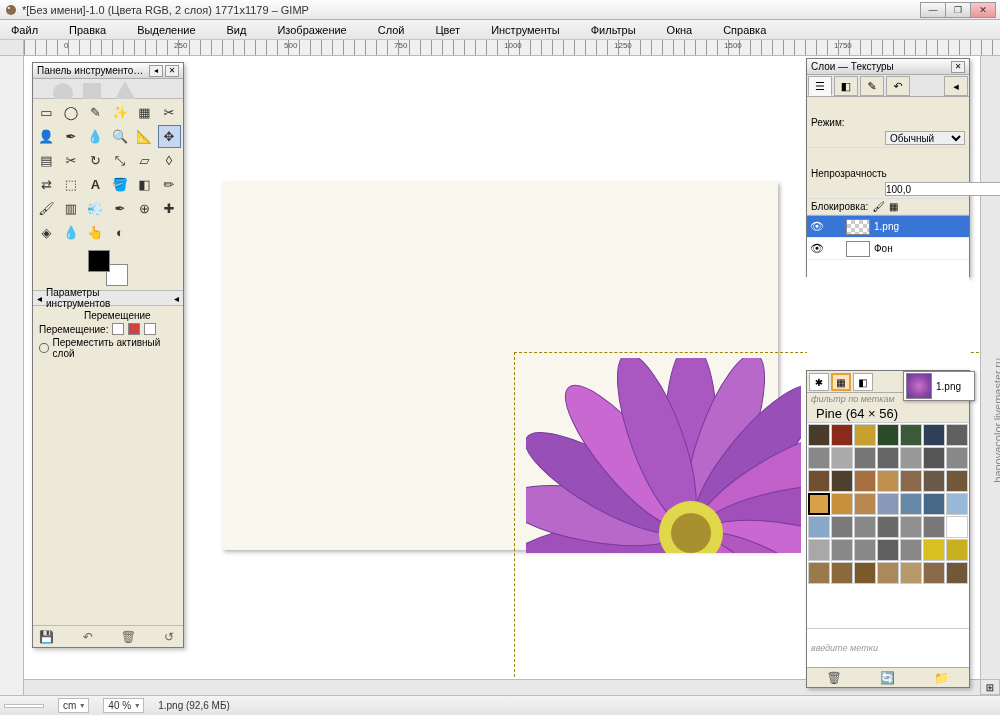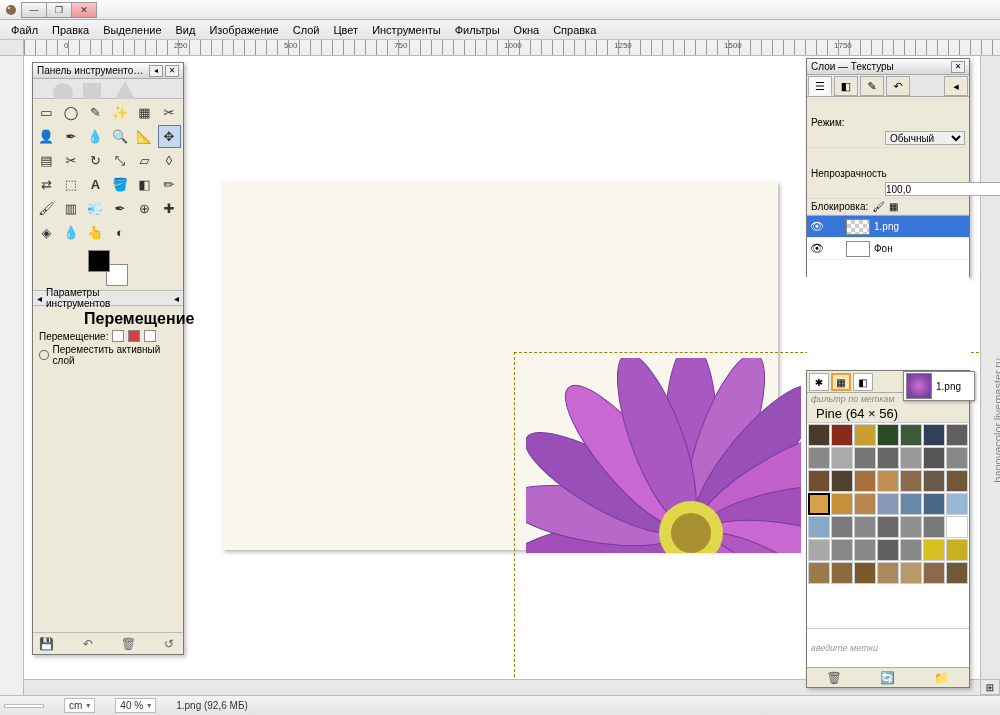--- a/index.html
+++ b/index.html
@@ -7,21 +7,21 @@
 
 
 .titlebar { height: 20px; background: linear-gradient(#fdfdfd,#e8e8e8); border-bottom: 1px solid #b0b0b0; display: flex; align-items: center; padding: 0 4px; font-size: 11px; }
 .titlebar .icon { width: 14px; height: 14px; margin-right: 4px; }
 .titlebar .title { flex: 1; color: #333; }
 .winbtns { display: flex; gap: 0; }
 .winbtn { width: 26px; height: 16px; border: 1px solid #9a9a9a; background: linear-gradient(#f8f8f8,#d8d8d8); display: flex; align-items: center; justify-content: center; font-size: 9px; color: #333; margin-left: -1px;}
 .winbtn.close { background: linear-gradient(#f8c8c8,#e89898); }
 
 
-.menubar { height: 20px; background: linear-gradient(#f4f4f4,#e6e6e6); border-bottom: 1px solid #c5c5c5; display: flex; align-items: center; padding: 0 4px; font-size: 11px; gap: 0; }
+.menubar { height: 20px; background: linear-gradient(#f4f4f4,#e6e6e6); border-bottom: 1px solid #c5c5c5; display: flex; align-items: center; padding: 0 4px; font-size: 11px; gap: 17px; }
 .menuitem { padding: 2px 7px; cursor: default; }
 
 
 .ruler-h { height: 16px; background: #f0f0f0; border-bottom: 1px solid #bbb; position: relative; overflow: hidden; font-size: 8px; color: #555; display:flex; }
 .ruler-corner { width: 24px; height: 16px; border-right: 1px solid #bbb; background: #e8e8e8; }
 .ruler-ticks { flex:1; position:relative; background: repeating-linear-gradient(to right, #999 0, #999 1px, transparent 1px, transparent 11px); }
 .ruler-label { position: absolute; top: 1px; font-size: 8px; }
 
 .workspace { position: absolute; top: 56px; left: 0; right: 0; bottom: 20px; background: #f2f2f2; }
 .ruler-v { position: absolute; left: 0; top: 0; bottom: 0; width: 24px; background: #f0f0f0; border-right: 1px solid #bbb; }
@@ -31,21 +31,21 @@
 .selection { position: absolute; border: 1px dashed #998600; left: 490px; top: 296px; width: 490px; height: 330px; }
 
 .flower { position: absolute; left: 502px; top: 302px; width: 275px; height: 195px; overflow: hidden; }
 .flower svg { width: 360px; height: 340px; position: absolute; left: -10px; top: -10px; }
 
 .scroll-h { position: absolute; left: 24px; right: 20px; bottom: 0; height: 16px; background: #e8e8e8; border-top: 1px solid #bbb; }
 .scroll-v { position: absolute; right: 0; top: 0; bottom: 16px; width: 20px; background: #e8e8e8; border-left: 1px solid #bbb; }
 .scrnav { position:absolute; right:0; bottom:0; width:20px; height:16px; background:#e8e8e8; border:1px solid #bbb; display:flex; align-items:center; justify-content:center; font-size:10px;}
 
 
-.statusbar { position: absolute; left: 0; right: 0; bottom: 0; height: 20px; background: linear-gradient(#f4f4f4,#e4e4e4); border-top: 1px solid #bbb; display: flex; align-items: center; font-size: 10px; color: #333; padding: 0 4px; gap: 20px; }
+.statusbar { position: absolute; left: 0; right: 0; bottom: 0; height: 20px; background: linear-gradient(#f4f4f4,#e4e4e4); border-top: 1px solid #bbb; display: flex; align-items: center; font-size: 10px; color: #333; padding: 0 4px; gap: 14px; }
 .status-box { border: 1px solid #bbb; background: #fff; padding: 1px 4px; display: flex; align-items: center; gap: 2px; }
 .status-dd::after { content:"▾"; font-size:8px; margin-left:2px; color:#666;}
 
 
 .panel { position: absolute; background: #ece9d8; border: 1px solid #7a7a7a; box-shadow: 2px 2px 4px rgba(0,0,0,.25); }
 .panel-title { height: 16px; background: linear-gradient(#fdfdfd,#d8d8d8); border-bottom: 1px solid #aaa; display: flex; align-items: center; font-size: 10px; padding: 0 4px; }
 .panel-title .t { flex:1; white-space:nowrap; overflow:hidden; text-overflow:ellipsis;}
 .panel-cbtn { width: 14px; height: 12px; border: 1px solid #999; background: #f0f0f0; font-size: 8px; display:flex; align-items:center; justify-content:center; margin-left:2px;}
 
 .toolbox { left: 32px; top: 62px; width: 152px; }
@@ -53,21 +53,21 @@
 .tool-grid { display: grid; grid-template-columns: repeat(6, 1fr); gap: 1px; padding: 2px; background: #ece9d8; }
 .tool { width: 23px; height: 23px; background: #ece9d8; border: 1px solid transparent; display: flex; align-items: center; justify-content: center; font-size: 13px; color: #333; }
 .tool.sel { background: #c5d8ef; border: 1px solid #5a7aa8; }
 .fgbg { height:36px; position:relative; margin:4px auto; width:40px;}
 .fgbg .fg { position:absolute; left:0; top:0; width:22px; height:22px; background:#000; border:1px solid #888;}
 .fgbg .bg { position:absolute; right:0; bottom:0; width:22px; height:22px; background:#fff; border:1px solid #888;}
 
 .opt-title { height:16px; background:#e8e8e8; border-top:1px solid #bbb; border-bottom:1px solid #bbb; display:flex; align-items:center; font-size:10px; padding:0 4px; gap:4px;}
 .opt-body { padding:4px 6px; font-size:10px; }
 .opt-row { margin:2px 0; display:flex; align-items:center; gap:4px;}
-.opt-h { font-weight:bold; font-size:16px;padding-left:45px;}
+.opt-h { font-weight:normal; font-size:10px;padding-left:45px;}
 .radio { width:10px; height:10px; border:1px solid #666; border-radius:50%; display:inline-flex; align-items:center; justify-content:center;}
 .radio.on::after{content:""; width:5px; height:5px; background:#333; border-radius:50%;}
 .sq { width:12px; height:12px; border:1px solid #888; display:inline-block;}
 .sq.a{ background:#fff;} .sq.b{ background:#c44;} .sq.c{ background:#fff;}
 
 .tool-bottom { height:22px; border-top:1px solid #bbb; display:flex; justify-content:space-between; align-items:center; padding:0 6px;}
 .tb-ic { width:16px; height:16px; font-size:12px; display:flex; align-items:center; justify-content:center; color:#666;}
 
 
 .layers { right: 30px; top: 58px; width: 164px; height: 219px; }
@@ -111,20 +111,21 @@
 </head>
 <body>
 
 <div class="titlebar">
   <span class="icon">
     <svg viewBox="0 0 14 14">
         <circle cx="7" cy="7" r="5" fill="#8a6a4a"></circle>
         <circle cx="5" cy="5" r="1" fill="#fff"></circle>
       </svg>
   </span>
+  <span class="title">*[Без имени]-1.0 (Цвета RGB, 2 слоя) 1771x1179 – GIMP</span>
   <div class="winbtns">
     <div class="winbtn">—</div>
     <div class="winbtn">❐</div>
     <div class="winbtn close">✕</div>
   </div>
 </div>
 
 <div class="menubar">
   <div class="menuitem">Файл</div>
   <div class="menuitem">Правка</div>

